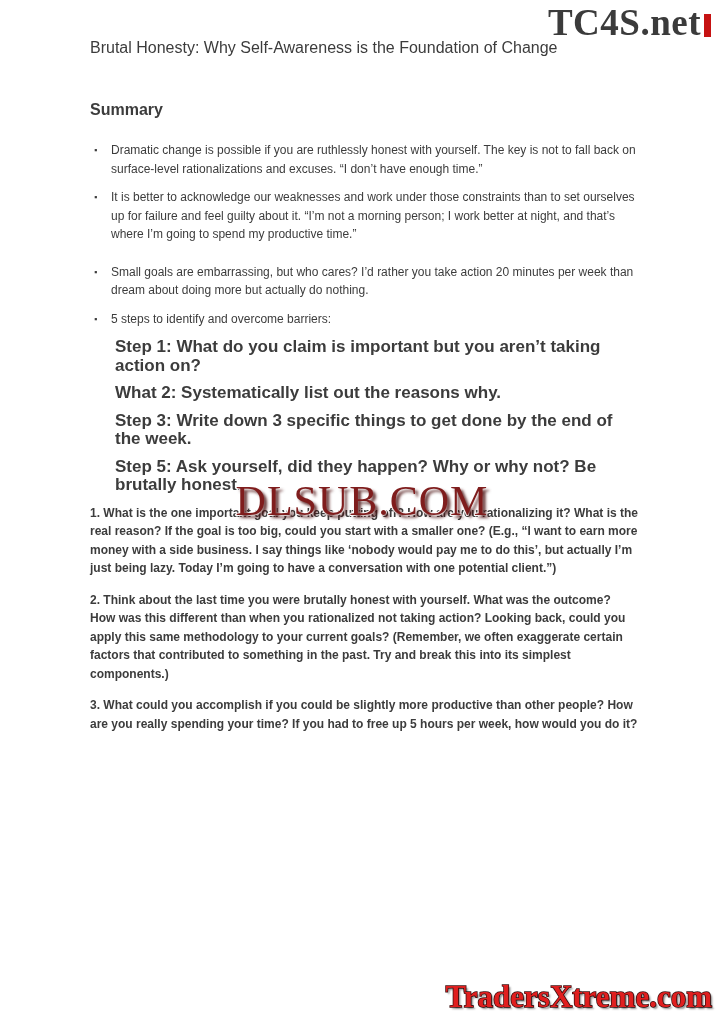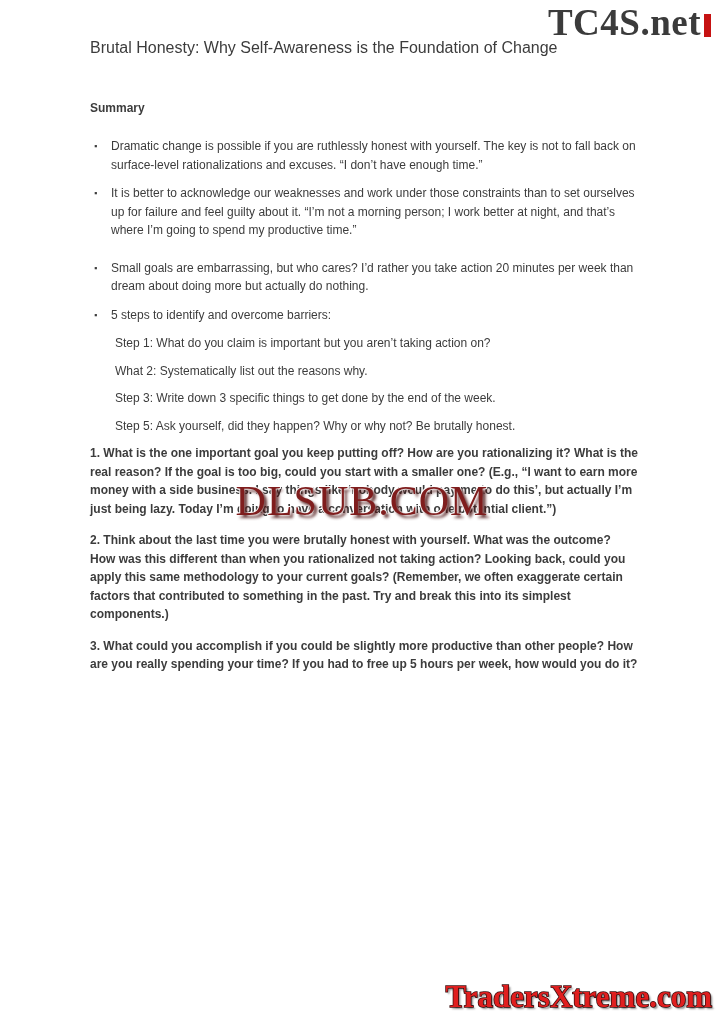--- a/index.html
+++ b/index.html
@@ -24,21 +24,21 @@
 
   .doc-title {
     font-size: 16px;
     font-weight: 400;
     color: #3c3c3c;
     margin: 0 0 43px 0;
     line-height: 20px;
   }
 
   .section-heading {
-    font-size: 12px;
+    font-size: 16px;
     font-weight: 700;
     color: #3c3c3c;
     margin: 0 0 22px 0;
   }
 
   .study-heading { margin-top: 38px; margin-bottom: 13px; }
 
   ul.bullets {
     list-style: none;
     margin: 0;
@@ -64,22 +64,23 @@
     color: #3c3c3c;
   }
 
   .bullet-text { flex: 1; }
 
   .steps { margin-top: 10px; }
 
   .step {
     margin: 0 0 9px 0;
     padding-left: 25px;
-    font-size: 12px;
+    font-size: 17px;
     line-height: 18.5px;
+    font-weight: bold;
   }
 
   .question {
     margin: 0 0 13px 0;
     font-size: 12px;
     line-height: 18.5px;
     font-weight: bold;
   }
 
   

